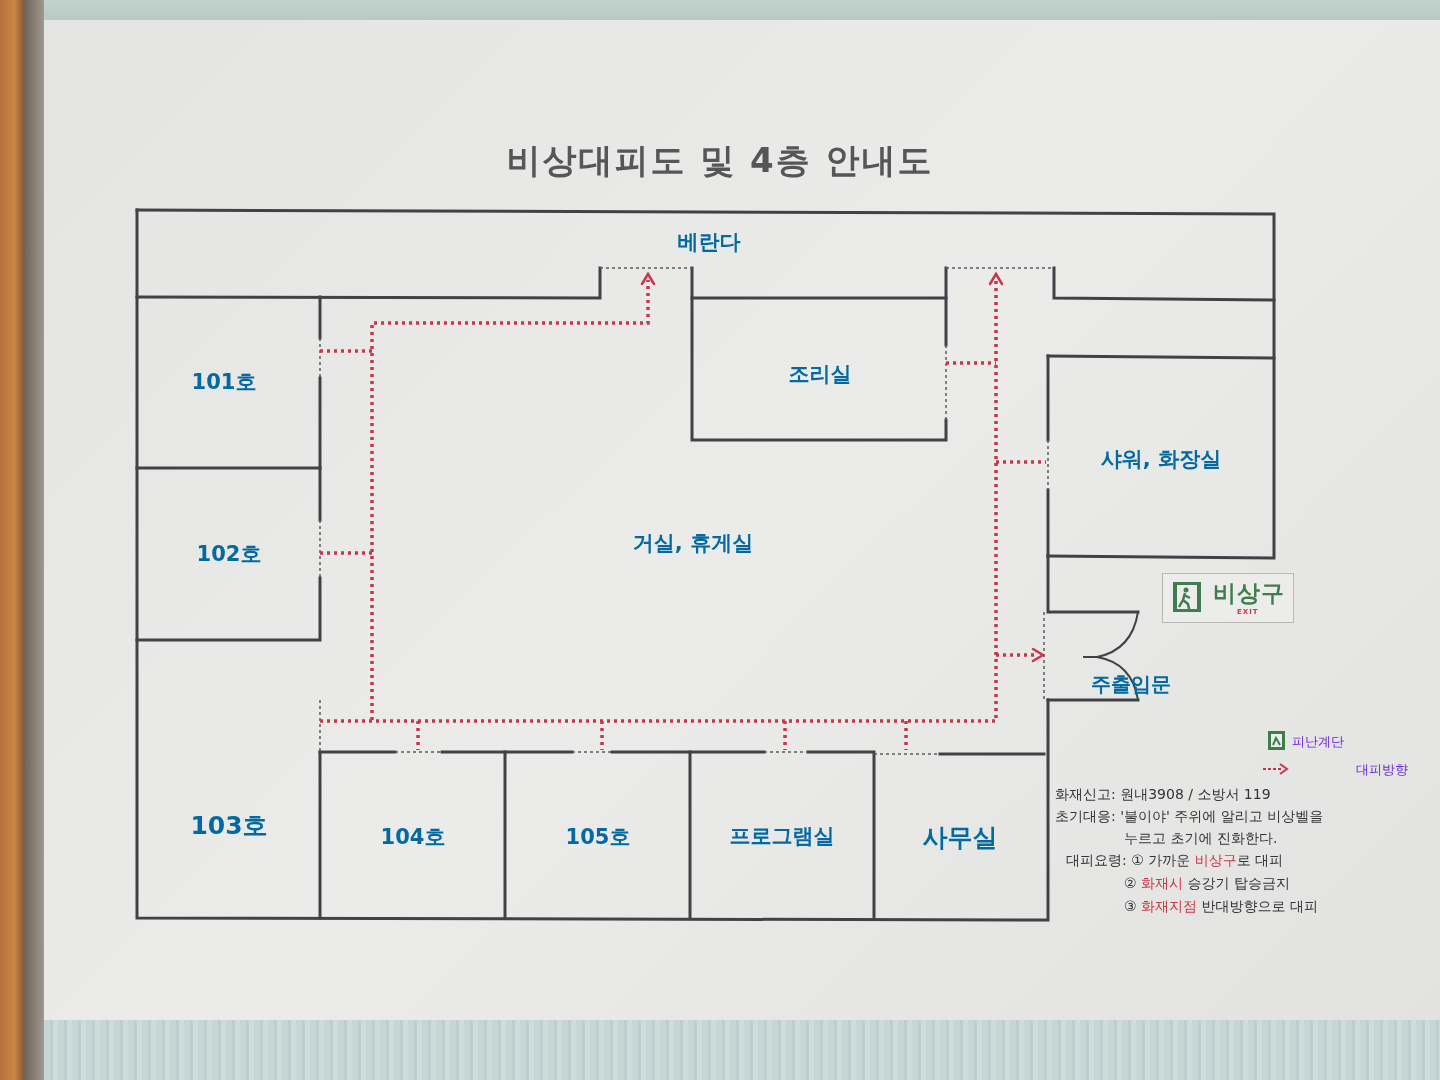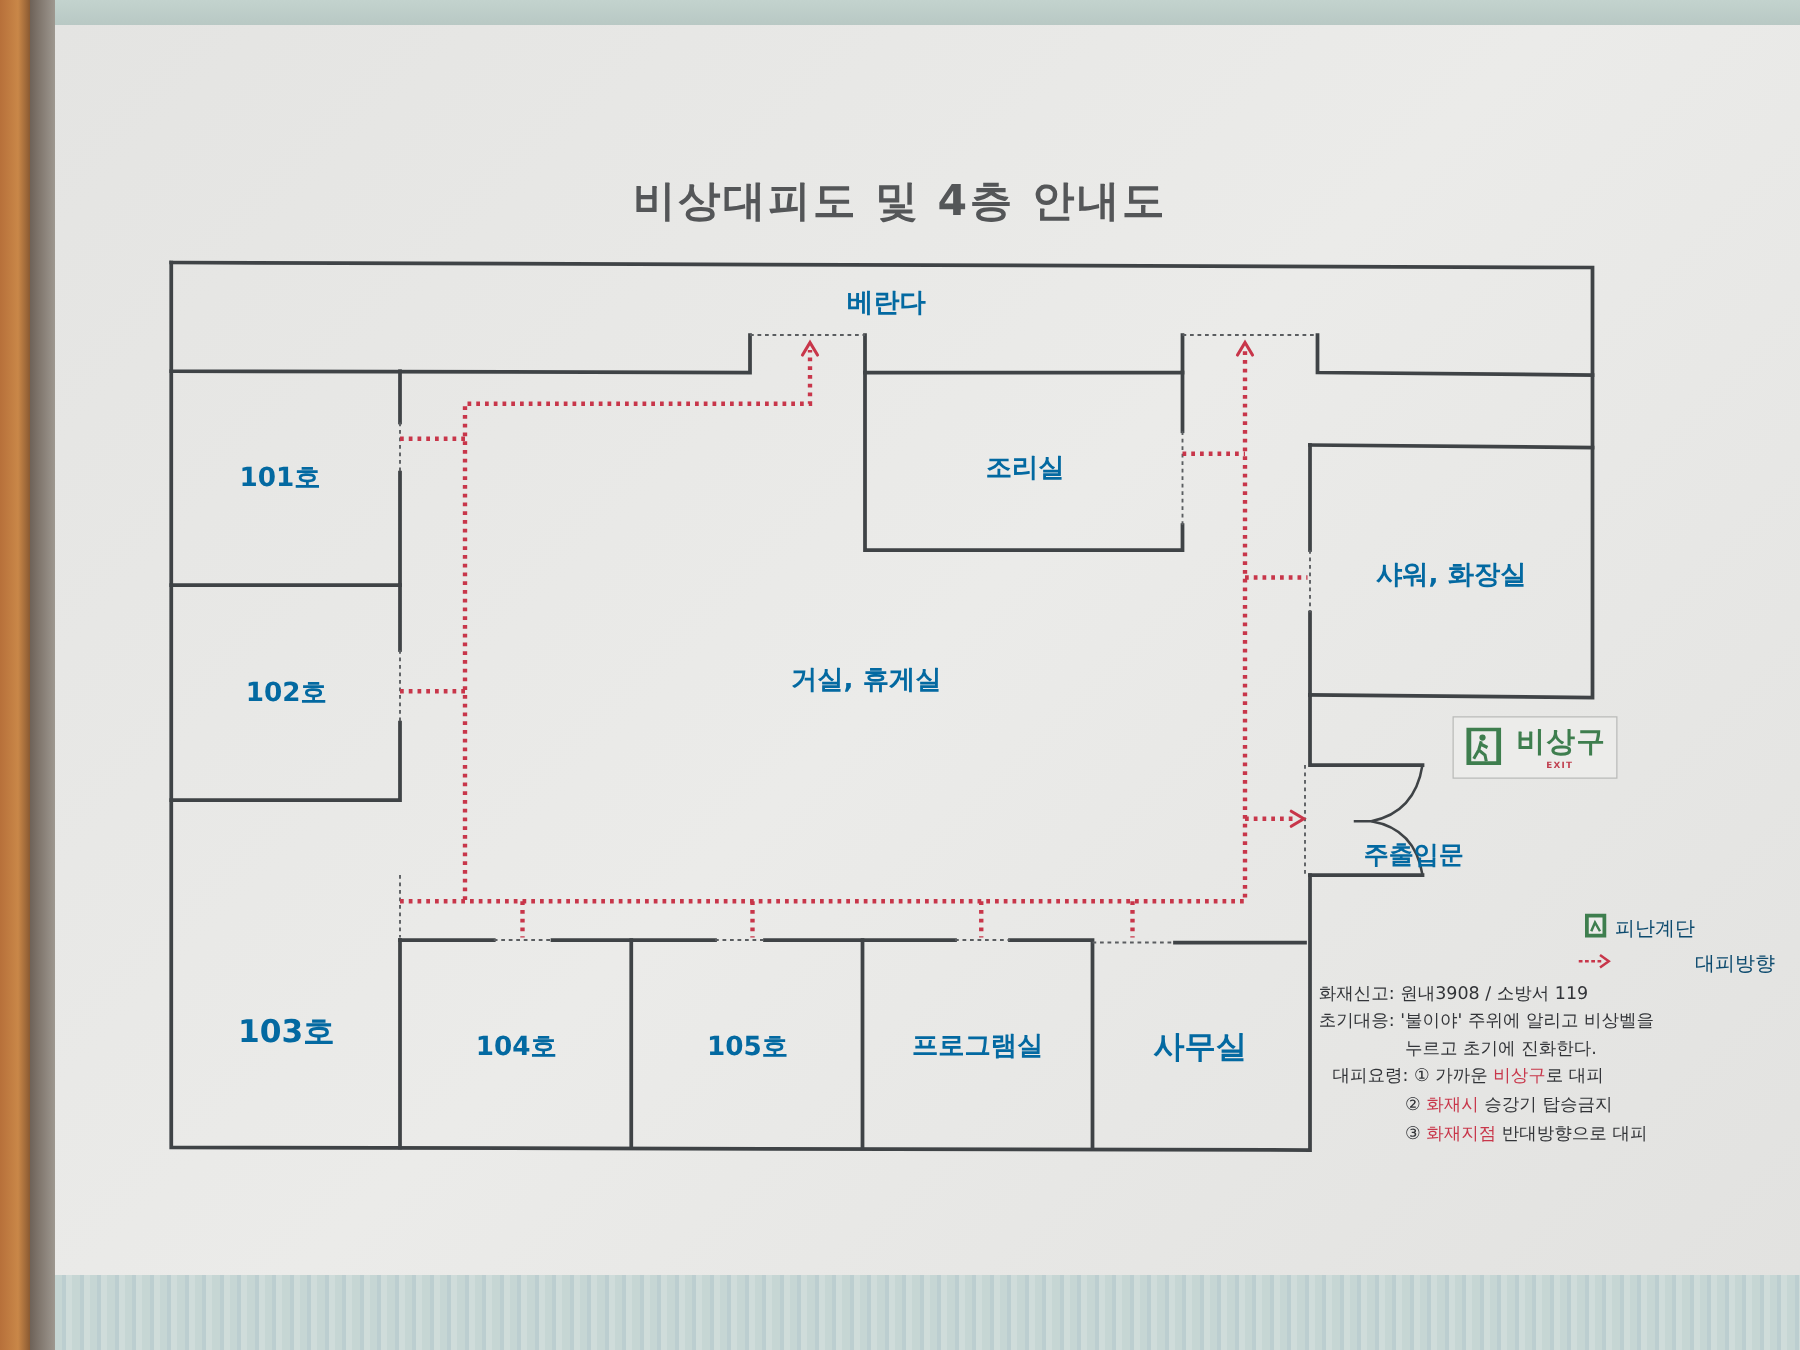--- a/index.html
+++ b/index.html
@@ -21,21 +21,21 @@
   .title { position:absolute; left:0; width:1500px; top:138px; text-align:center;
     font-size:34px; font-weight:bold; color:#545658; letter-spacing:2px; }
   svg.plan { position:absolute; left:0; top:0; }
   .lbl { position:absolute; font-size:21px; font-weight:bold; color:#0369a1; white-space:nowrap; transform:translate(-50%,-50%); }
   .lbl.big { font-size:25px; }
   .exit-sign { position:absolute; left:1162px; top:573px; width:130px; height:48px;
     border:1px solid #b9bab8; background:#ececea; }
   .exit-sign .man { position:absolute; left:10px; top:8px; width:28px; height:30px; }
   .exit-sign .txt { position:absolute; left:50px; top:4px; font-size:23px; font-weight:bold; color:#3e7e4e; letter-spacing:1px; }
   .exit-sign .sub { position:absolute; left:74px; top:34px; font-size:7px; font-weight:bold; color:#c04050; letter-spacing:1px; }
-  .legend { position:absolute; font-size:16px; color:#0c4a6e; white-space:nowrap; }
+  .legend { position:absolute; font-size:13px; color:#6d28d9; white-space:nowrap; }
   .note { position:absolute; font-size:14px; color:#323438; white-space:nowrap; }
   .red { color:#c8364a; }
 </style>
 </head>
 <body>
 
 <div class="cork"></div>
 <div class="frame"></div>
 <div class="glass-top"></div>
 <div class="glass-bottom"></div>

